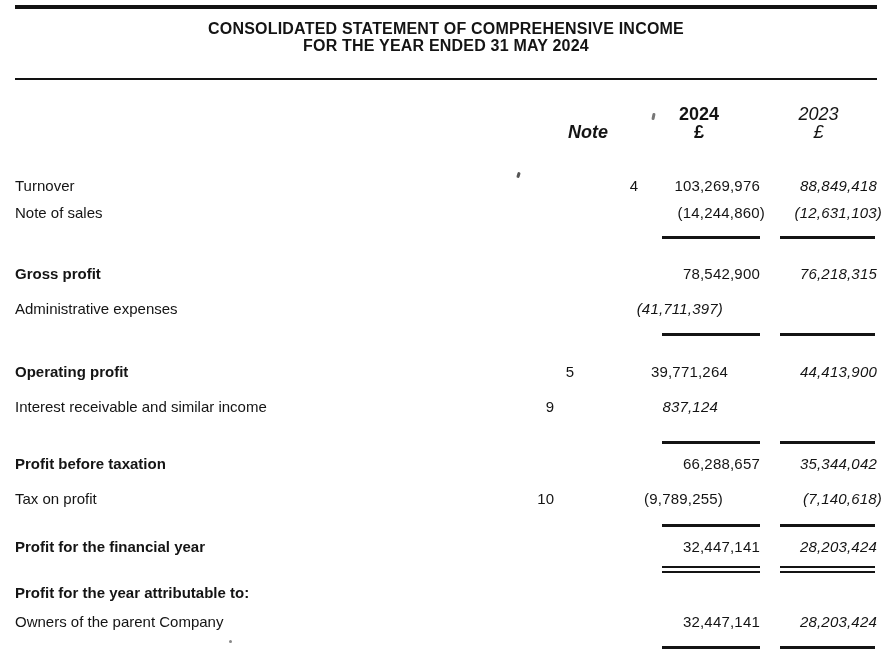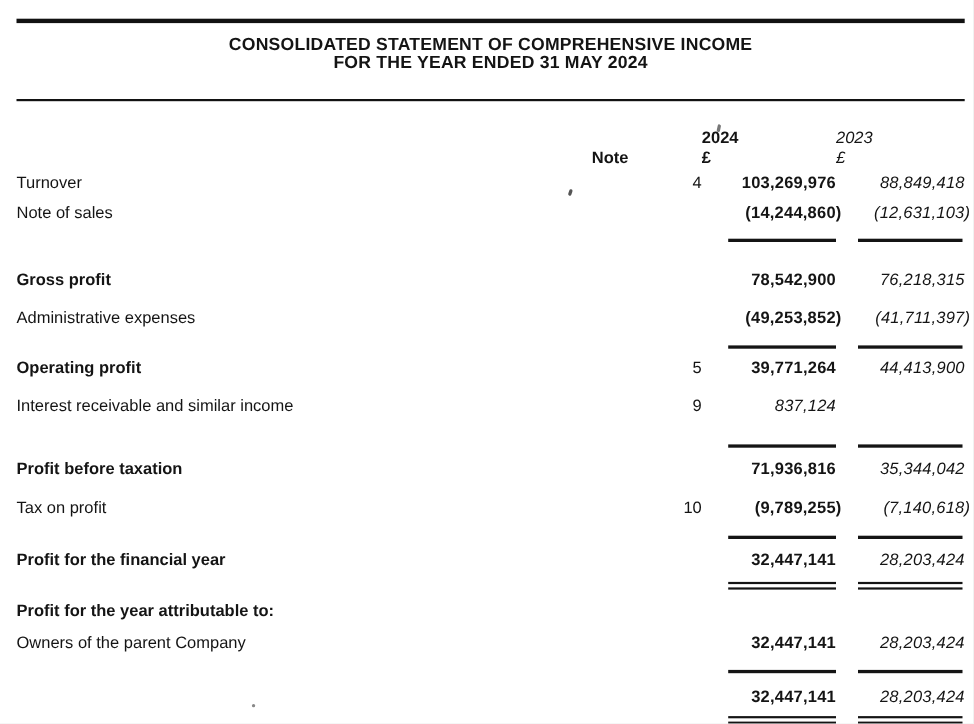--- a/index.html
+++ b/index.html
@@ -2,21 +2,21 @@
 <html><head>
 <meta charset="utf-8">
 <style>
   html, body { margin: 0; padding: 0; background: #e8e8e8; }
   .page {
     position: relative;
     width: 885px;
     height: 658px;
     background: #ffffff;
     box-sizing: border-box;
-    padding: 12px 8px 0 15px;
+    padding: 0 8px 0 15px;
     font-family: "Liberation Sans", "DejaVu Sans", sans-serif;
     color: #141414;
     overflow: hidden;
   }
   .top-rule { margin-top: 5px; height: 4px; background: #121212; }
   .mid-rule { margin-top: 24px; height: 2px; background: #121212; }
   .title-block { margin-top: 11px; text-align: center; }
   .title-block div {
     font-size: 16px;
     line-height: 17px;
@@ -24,30 +24,30 @@
     letter-spacing: 0.2px;
   }
 
   
   .grid {
     display: grid;
     grid-template-columns: 1fr 100px 122px 117px;
   }
 
   .header-row { margin-top: 25px; align-items: end; }
-  .hdr-cell { text-align: left; font-size: 15px; line-height: 18px; }
-  .hdr-note { font-weight: 700; }
+  .hdr-cell { text-align: center; font-size: 18px; line-height: 18px; }
+  .hdr-note { font-weight: 700; font-style: italic; }
   .hdr-2024 { font-weight: 700; }
   .hdr-2023 { font-style: italic; }
 
   .r { height: 27px; line-height: 27px; font-size: 15px; }
   .cell { text-align: right; white-space: nowrap; }
   .c-label { text-align: left; }
   .c-note { font-size: 15px; }
-  .v24 { font-weight: 700; letter-spacing: 0.2px; }
+  .v24 { font-weight: 400; letter-spacing: 0.2px; }
   .v23 { font-style: italic; letter-spacing: 0.2px; }
   .bold-label .c-label { font-weight: 700; }
   .neg { position: relative; right: -5px; margin-left: 12px; }
 
   .rule-row { height: 3px; }
   .rule {
     height: 3px; background: #141414; width: 98px; margin-left: auto;
   }
   .rule.r23 { width: 95px; margin-right: 2px; }
 
@@ -59,22 +59,22 @@
     border-bottom: 2px solid #141414;
   }
   .drule.r23 { width: 95px; margin-right: 2px; }
 
   
   .speck { position: absolute; background: #555; }
   .speck-1 { left: 517px; top: 172px; width: 3px; height: 6px; transform: rotate(18deg); border-radius: 2px; }
   .speck-2 { left: 652px; top: 113px; width: 3px; height: 7px; transform: rotate(12deg); border-radius: 2px; background: #777; }
   .speck-3 { left: 229px; top: 640px; width: 3px; height: 3px; border-radius: 50%; background: #888; }
 
-  .mt31 { } .mt10 { margin-top: 10px; } .mt9 { margin-top: 21px; }
-  .mt8 { margin-top: 8px; } .mt11 { margin-top: 11px; } .mt4 { margin-top: 4px; }
+  .mt31 { margin-top: 31px; } .mt10 { margin-top: 10px; } .mt9 { margin-top: 21px; }
+  .mt8 { margin-top: 8px; gap: 42px; } .mt11 { margin-top: 11px; } .mt4 { margin-top: 22px; gap: 32px; }
   .mt6 { margin-top: 6px; } .mt12 { margin-top: 12px; } .mt2 { margin-top: 2px; }
 </style>
 </head>
 <body>
 
 <div class="page">
 
   <div class="top-rule"></div>
 
   <div class="title-block">
@@ -125,21 +125,20 @@
   <div class="grid r bold-label mt9">
     <div class="cell c-label">Gross profit</div>
     <div class="cell c-note"></div>
     <div class="cell v24">78,542,900</div>
     <div class="cell v23">76,218,315</div>
   </div>
 
   <div class="grid r mt8">
     <div class="cell c-label">Administrative expenses</div>
     <div class="cell c-note"></div>
-    <div class="cell v24"><span class="neg">(49,253,852)</span></div>
     <div class="cell v23"><span class="neg">(41,711,397)</span></div>
   </div>
 
   <div class="grid rule-row mt11">
     <div></div>
       <div></div>
     <div>
         <div class="rule"></div>
       </div>
     <div>
@@ -167,21 +166,21 @@
         <div class="rule"></div>
       </div>
     <div>
         <div class="rule r23"></div>
       </div>
   </div>
 
   <div class="grid r bold-label mt6">
     <div class="cell c-label">Profit before taxation</div>
     <div class="cell c-note"></div>
-    <div class="cell v24">71,936,816</div>
+    <div class="cell v24">66,288,657</div>
     <div class="cell v23">35,344,042</div>
   </div>
 
   <div class="grid r mt8">
     <div class="cell c-label">Tax on profit</div>
     <div class="cell c-note">10</div>
     <div class="cell v24"><span class="neg">(9,789,255)</span></div>
     <div class="cell v23"><span class="neg">(7,140,618)</span></div>
   </div>
 

